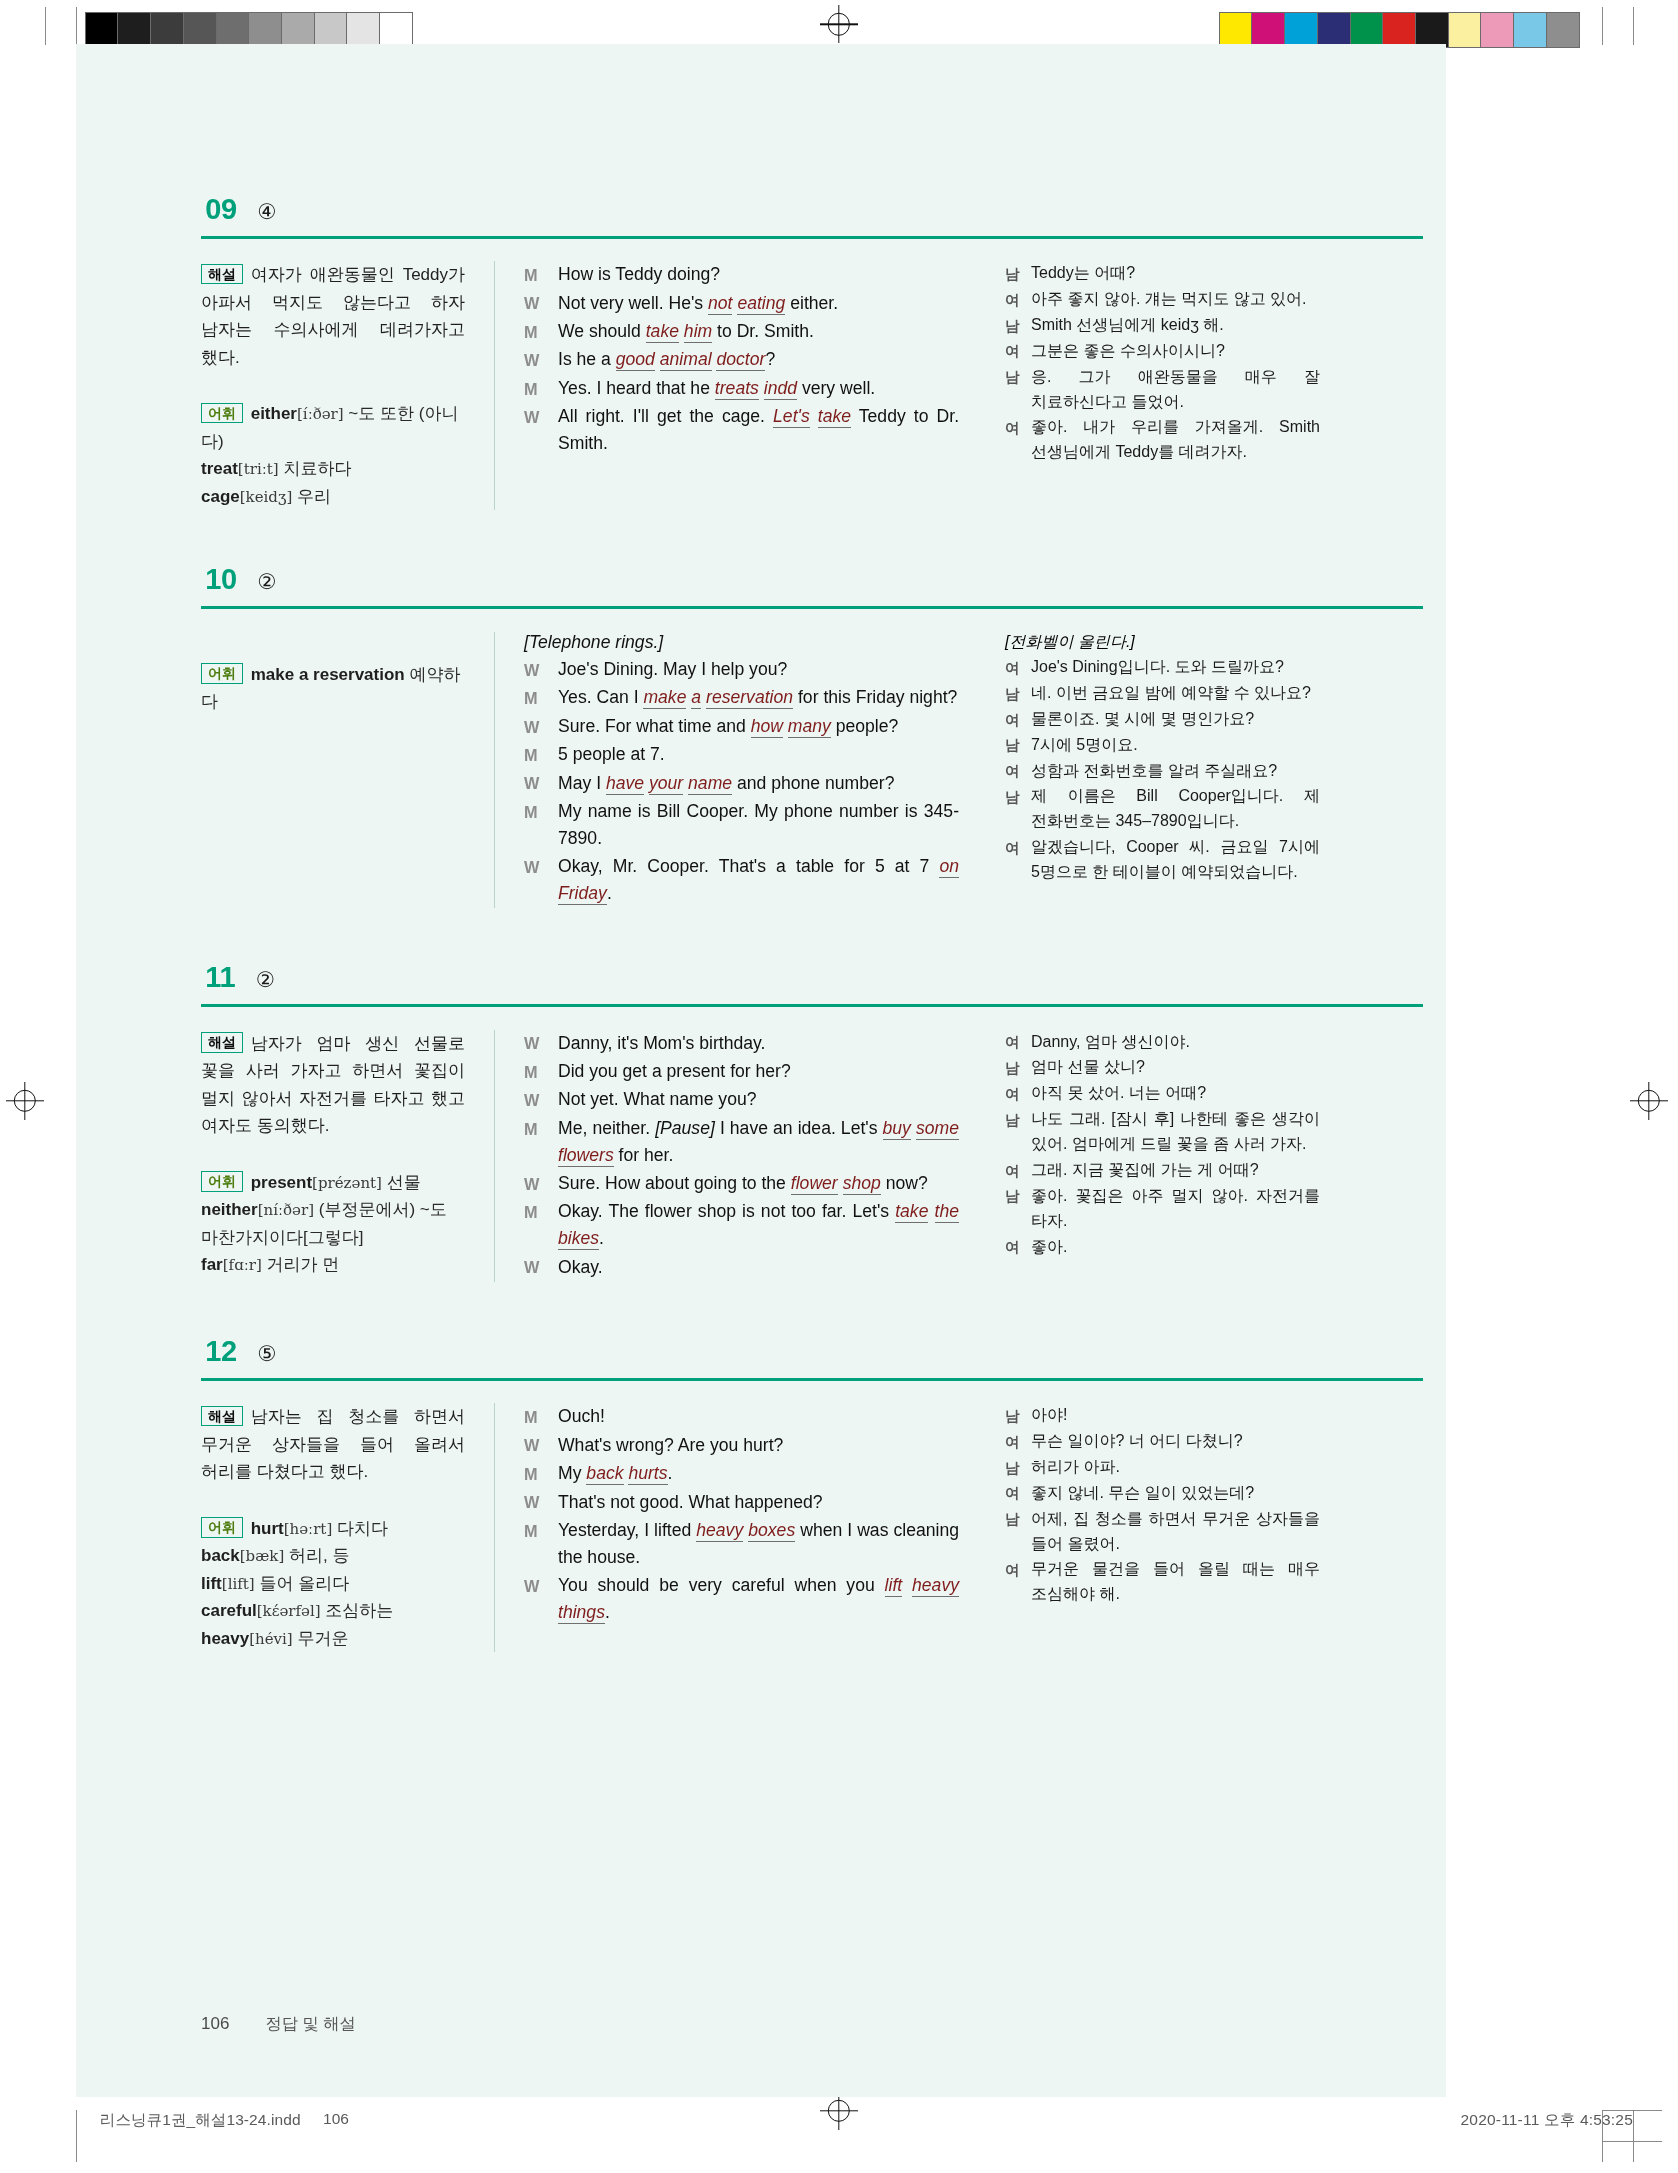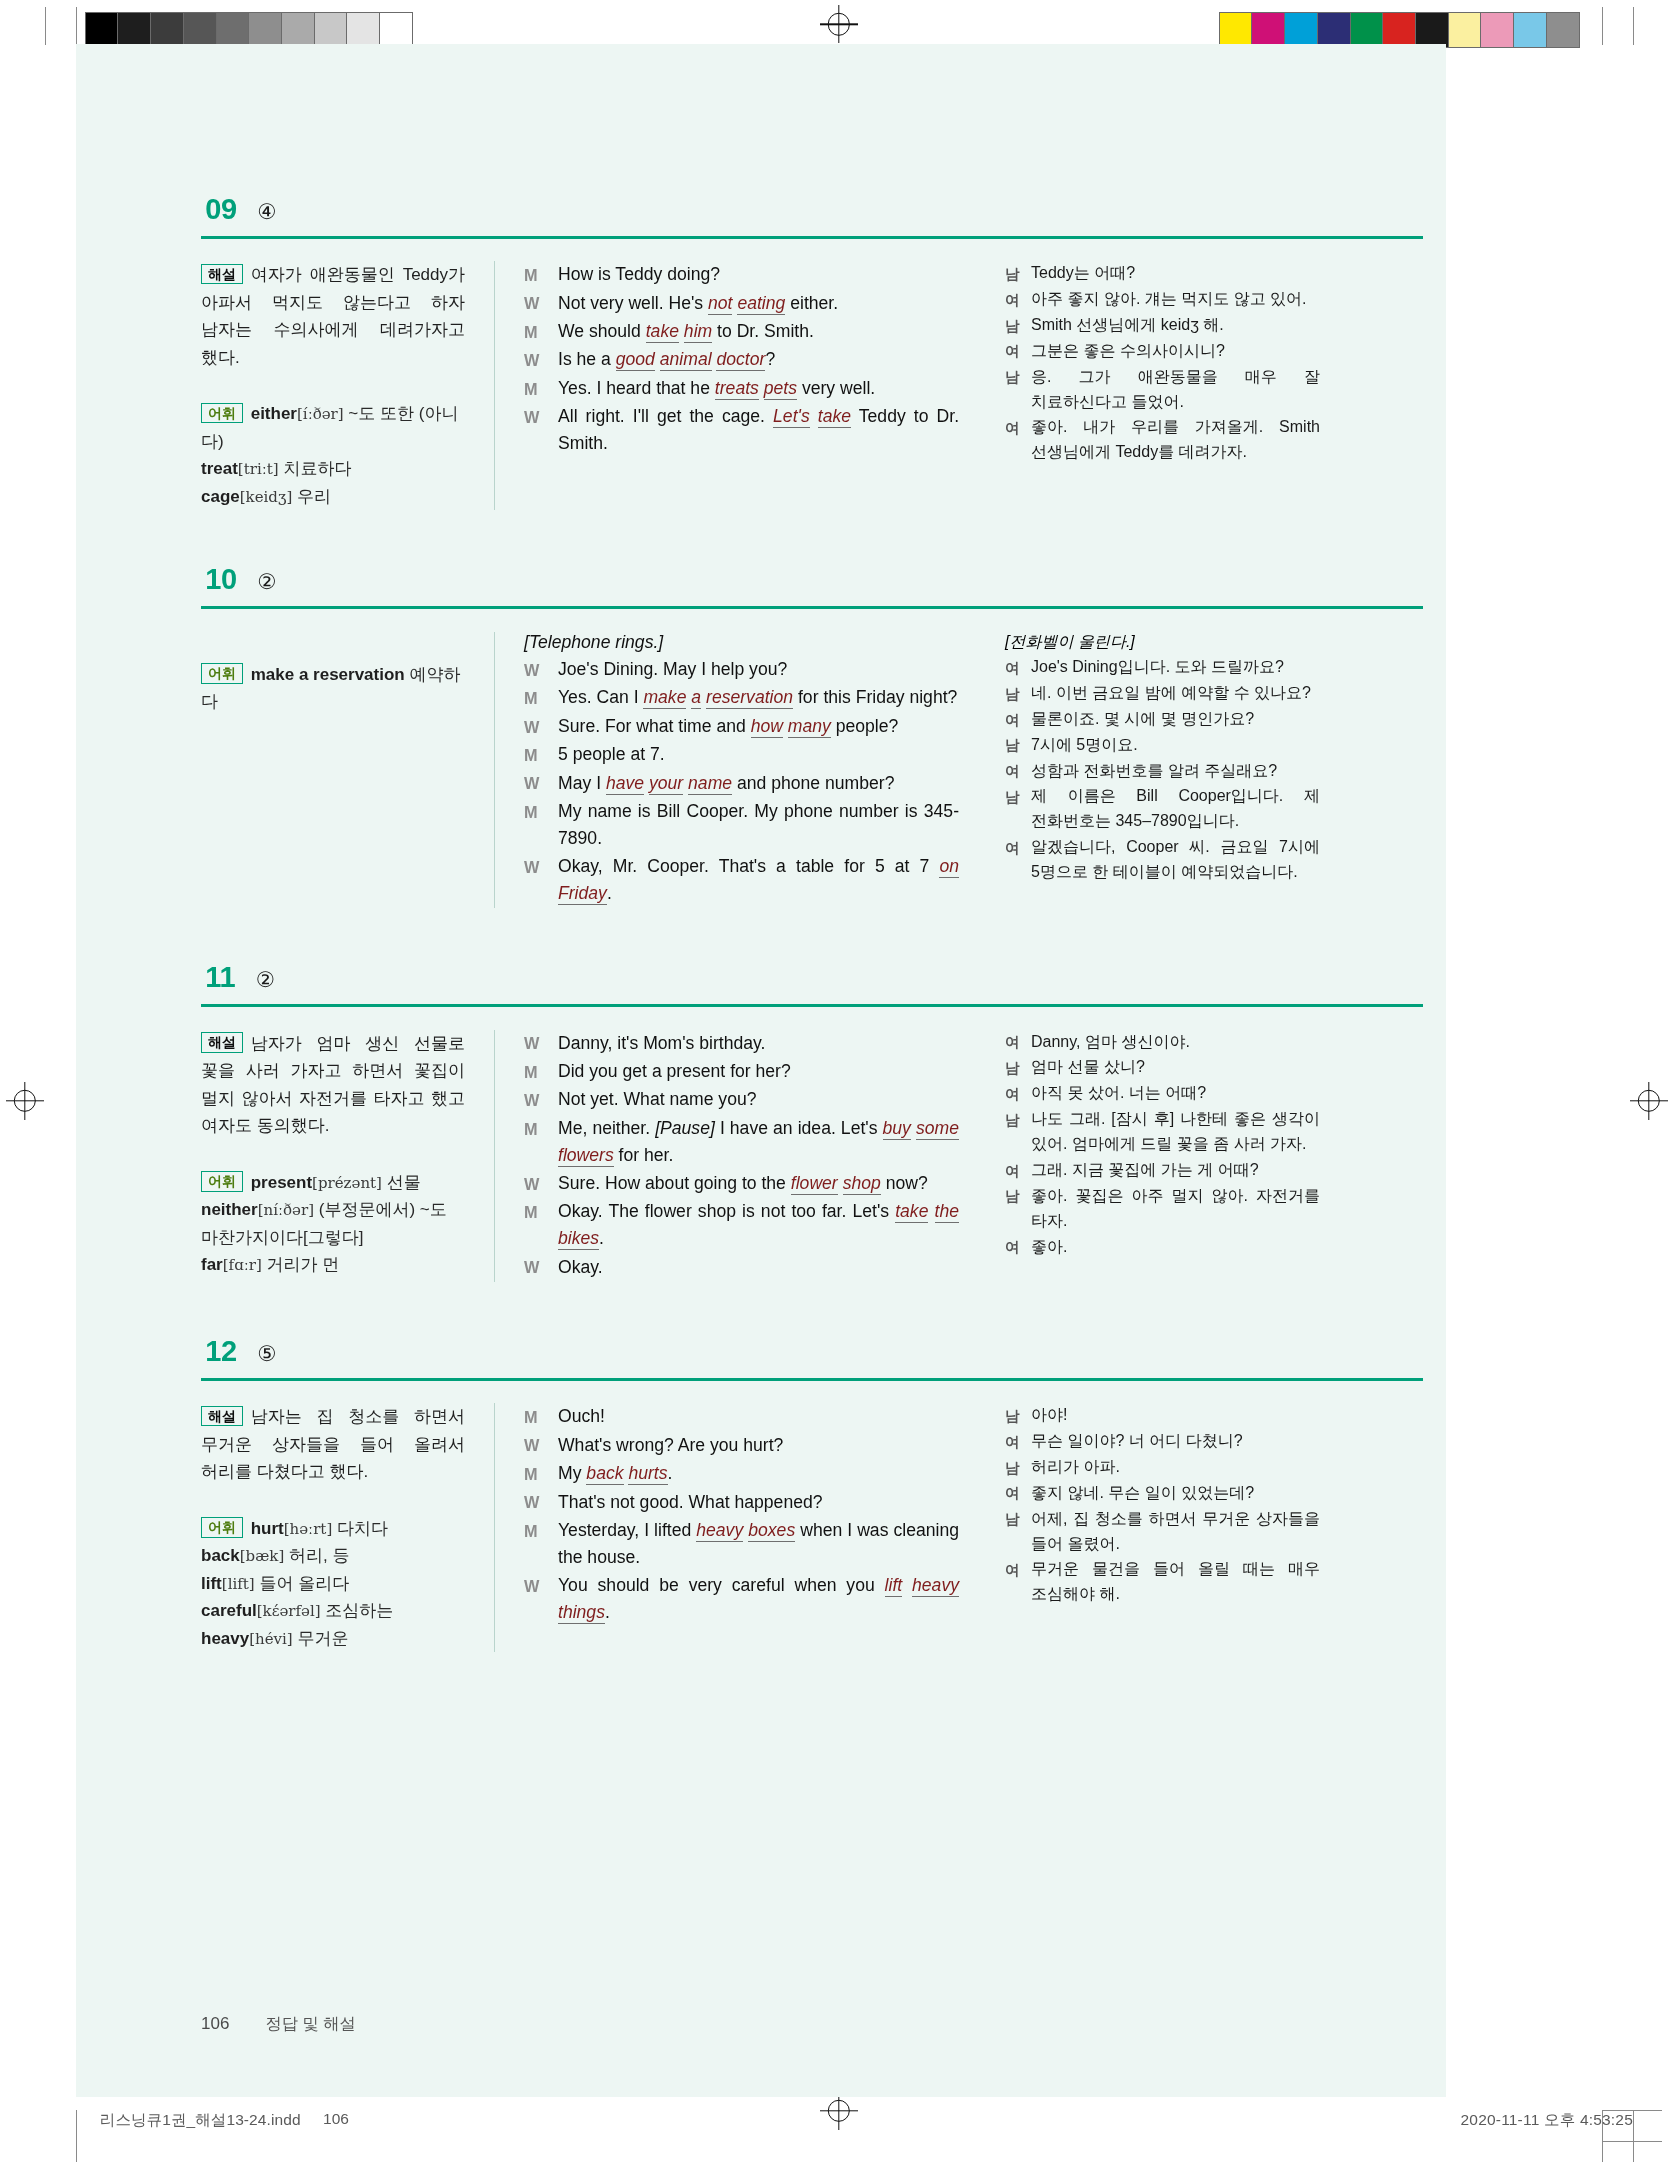--- a/index.html
+++ b/index.html
@@ -254,21 +254,21 @@
             <div class="dlg-line">
               <span class="spk">M</span>
               <span class="utt"><span>We should </span><span class="key">take</span><span> </span><span class="key">him</span><span> to Dr. Smith.</span></span>
             </div>
             <div class="dlg-line">
               <span class="spk">W</span>
               <span class="utt"><span>Is he a </span><span class="key">good</span><span> </span><span class="key">animal</span><span> </span><span class="key">doctor</span><span>?</span></span>
             </div>
             <div class="dlg-line">
               <span class="spk">M</span>
-              <span class="utt"><span>Yes. I heard that he </span><span class="key">treats</span><span> </span><span class="key">pets</span><span> very well.</span></span>
+              <span class="utt"><span>Yes. I heard that he </span><span class="key">treats</span><span> </span><span class="key">indd</span><span> very well.</span></span>
             </div>
             <div class="dlg-line">
               <span class="spk">W</span>
               <span class="utt"><span>All right. I'll get the cage. </span><span class="key">Let's</span><span> </span><span class="key">take</span><span> Teddy to Dr. Smith.</span></span>
             </div>
           </div>
           <div class="col-right">
             <div class="kr-line">
               <span class="kr-spk">남</span>
               <span class="kr-txt">Teddy는 어때?</span>

